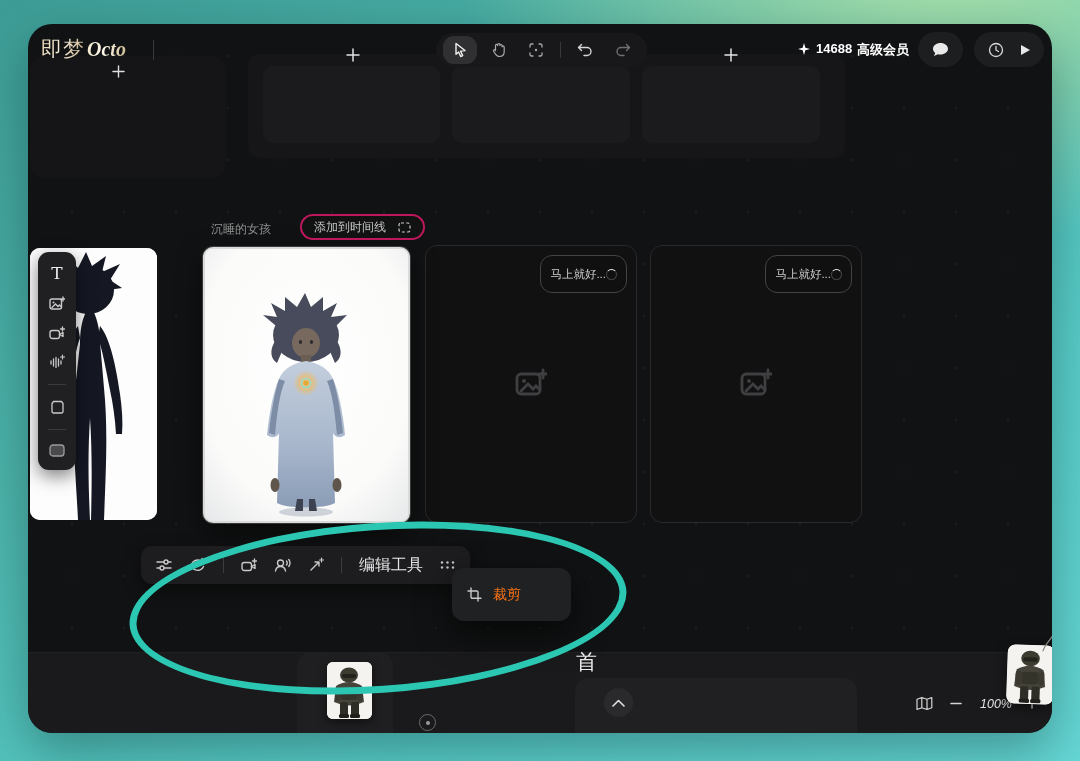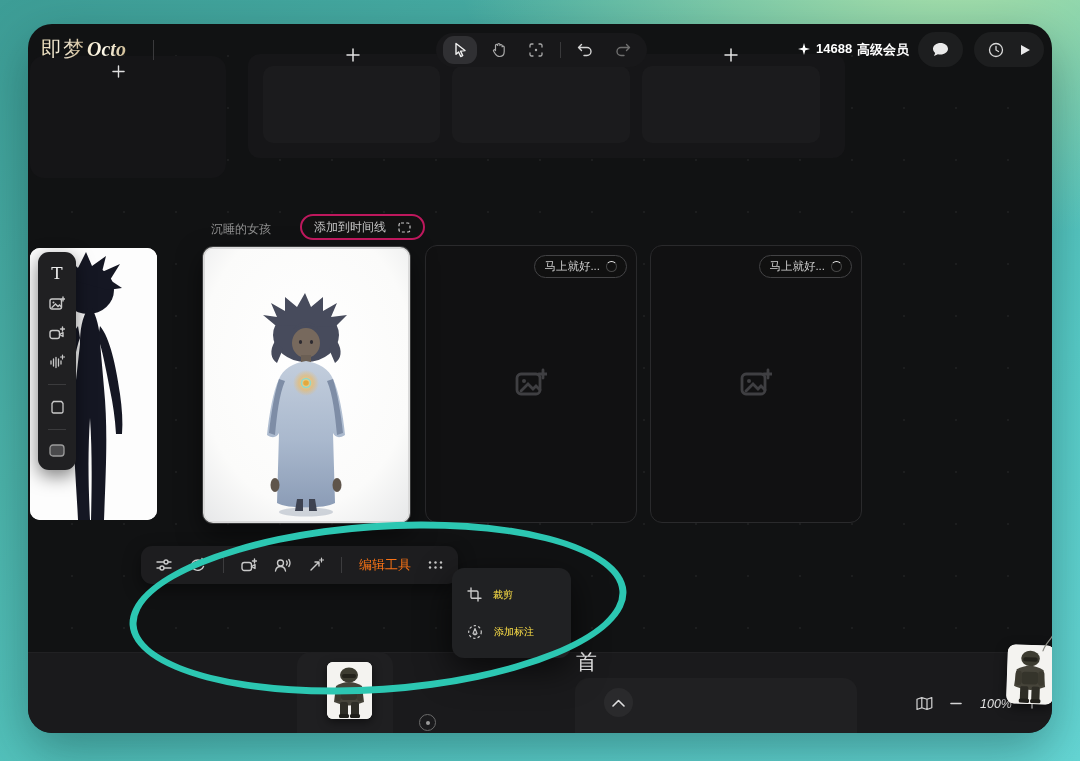--- a/index.html
+++ b/index.html
@@ -92,45 +92,45 @@
     background:#fff; border-radius:10px; overflow:hidden; z-index:7;
     border:2px solid #dadada;
     box-shadow:0 0 0 1px rgba(255,255,255,.18), 0 10px 26px rgba(0,0,0,.55);
   }
   .card-empty{
     position:absolute; top:221px; width:212px; height:278px;
     background:#111112; border:1px solid #2a2a2c; border-radius:12px; z-index:6;
   }
   .card-empty.a{ left:397px; } .card-empty.b{ left:622px; }
   .badge{
-    position:absolute; right:9px; top:9px; height:23px; padding:0 9px;
-    border:1px solid #434345; border-radius:12px; display:flex; align-items:center; gap:6px;
+    position:absolute; right:9px; top:9px; height:38px; padding:0 9px;
+    border:1px solid #434345; border-radius:12px; display:flex; align-items:center; 
     color:#cfcfcf; font-size:11.5px; background:rgba(17,17,17,.85);
   }
   .spin{ width:11px; height:11px; border-radius:50%; border:1.6px solid rgba(255,255,255,.22); border-top-color:#eaeaea; animation:sp 1s linear infinite; }
   @keyframes sp{ to{ transform:rotate(360deg);} }
   .ph-ic{ position:absolute; left:50%; top:50%; transform:translate(-50%,-50%); color:#3f3f42; }
 
   
   .edit-bar{
     position:absolute; left:113px; top:522px; height:38px; padding:0 15px;
     background:#1d1d1f; border-radius:11px; display:flex; align-items:center; gap:17px;
     z-index:18; box-shadow:0 6px 18px rgba(0,0,0,.45);
   }
   .edit-bar .sep{ width:1px; height:16px; background:#3c3c3e; }
-  .edit-bar .lbl{ font-size:13px; color:#f97316;text-align:right; }
+  .edit-bar .lbl{ font-size:16px; color:#e5e5e5;text-align:right; }
 
   
   .menu{
     position:absolute; left:424px; top:544px; width:119px; padding:8px 0;
     background:#202123; border-radius:12px; z-index:20;
     box-shadow:0 12px 34px rgba(0,0,0,.65);
   }
   .menu .item{ height:37px; display:flex; align-items:center; gap:11px; padding:0 15px; cursor:pointer; }
-  .menu .item span{ font-size:10px; color:#fde047; white-space:nowrap; }
+  .menu .item span{ font-size:14px; color:#f97316; white-space:nowrap; }
 
   
   .bottom-strip{
     position:absolute; left:0; top:628px; width:1024px; height:81px;
     background:#1a1a1c; border-radius:0 0 24px 24px; z-index:9;
     border-top:1px solid rgba(255,255,255,.03);
   }
   .thumb-holder{ position:absolute; left:269px; top:628px; width:96px; height:81px; background:#1f1f21; border-radius:14px 14px 0 0; z-index:10; }
   .thumb{ position:absolute; left:299px; top:638px; width:45px; height:57px; background:#fff; border-radius:6px; overflow:hidden; z-index:11; box-shadow:0 3px 10px rgba(0,0,0,.5); }
   .partial-txt{ position:absolute; left:548px; top:624px; font-size:21px; color:#ececec; z-index:10; }
@@ -446,28 +446,20 @@
     </svg>
   </div>
 
   <div class="menu">
     <div class="item">
       <svg class="ic" width="15" height="15" viewBox="0 0 15 15">
         <path d="M4 1 V10 a1.3 1.3 0 0 0 1.3 1.3 H14 M1 4 H9.7 A1.3 1.3 0 0 1 11 5.3 V14" fill="none" stroke="currentColor" stroke-width="1.4" stroke-linecap="round"></path>
       </svg>
       <span>裁剪</span>
     </div>
-    <div class="item">
-      <svg class="ic" width="16" height="16" viewBox="0 0 16 16">
-        <circle cx="8" cy="8" r="6.3" fill="none" stroke="currentColor" stroke-width="1.2" stroke-dasharray="2.4 2.2"></circle>
-        <path d="M8 4.5 L10 9.5 Q8 11.5 6 9.5 Z" fill="none" stroke="currentColor" stroke-width="1.1" stroke-linejoin="round"></path>
-        <path d="M8 9 v2" stroke="currentColor" stroke-width="1.1" stroke-linecap="round"></path>
-      </svg>
-      <span>添加标注</span>
-    </div>
   </div>
 
   <div class="bottom-strip"></div>
 
   <div class="thumb-holder"></div>
   <div class="thumb">
     <svg width="45" height="57" viewBox="0 0 45 57">
         <use href="#soldier"></use>
       </svg>
   </div>

